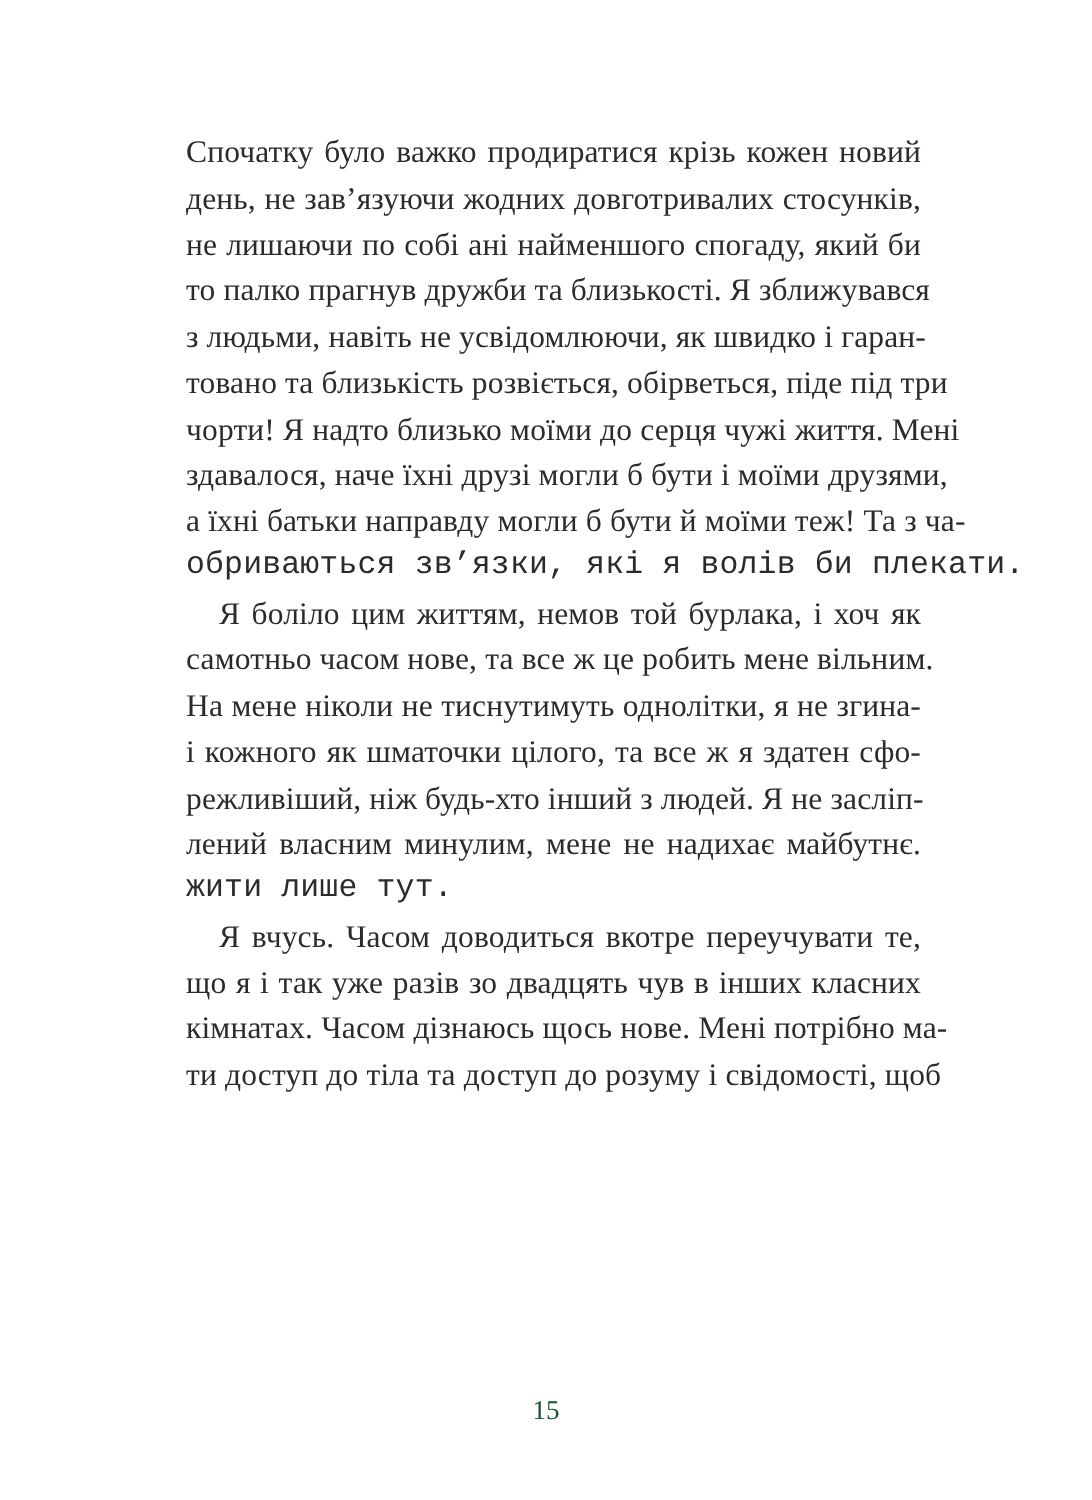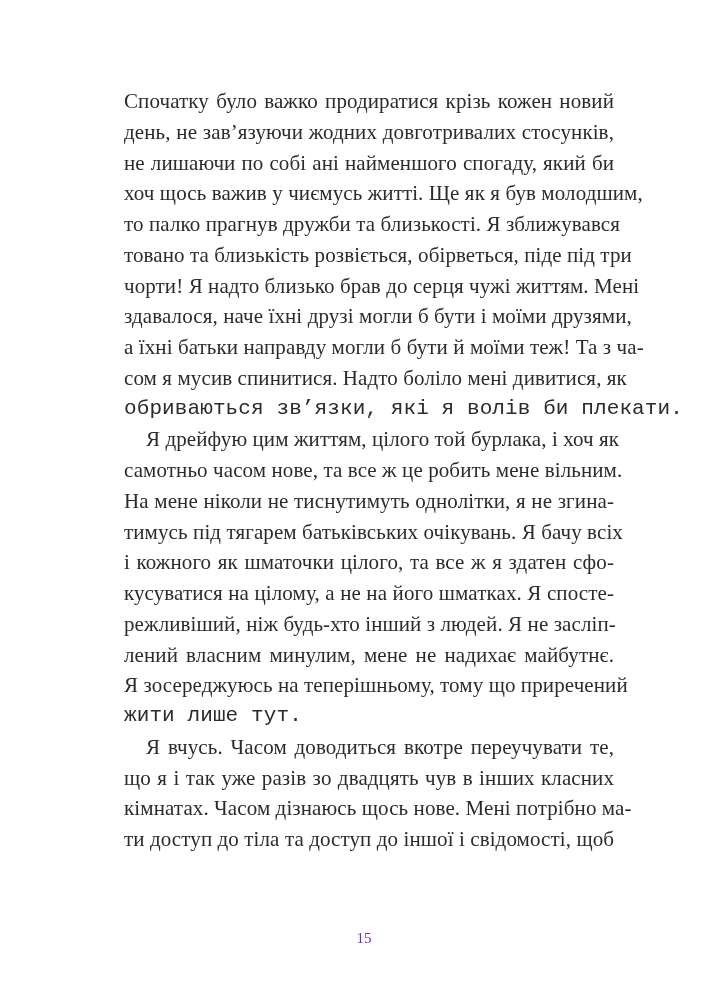--- a/index.html
+++ b/index.html
@@ -45,55 +45,51 @@
     }
     .line.indent {
       padding-left: 22px;
     }
     .page-number {
       position: absolute;
       left: 0;
       width: 728px;
       top: 930px;
       text-align: center;
-      font-size: 15px;
-      color: #6d28d9;
+      font-size: 18px;
+      color: #14532d;
     }
   </style>
 </head>
 <body>
 
 <div class="page">
   <div class="text-block" id="text-block">
       <div>
         <span class="line">Спочатку було важко продиратися крізь кожен новий</span>
         <span class="line">день, не зав’язуючи жодних довготривалих стосунків,</span>
         <span class="line">не лишаючи по собі ані найменшого спогаду, який би</span>
-        <span class="line">хоч щось важив у чиємусь житті. Ще як я був молодшим,</span>
         <span class="line">то палко прагнув дружби та близькості. Я зближувався</span>
+        <span class="line">з людьми, навіть не усвідомлюючи, як швидко і гаран-</span>
         <span class="line">товано та близькість розвіється, обірветься, піде під три</span>
-        <span class="line">чорти! Я надто близько брав до серця чужі життям. Мені</span>
+        <span class="line">чорти! Я надто близько моїми до серця чужі життя. Мені</span>
         <span class="line">здавалося, наче їхні друзі могли б бути і моїми друзями,</span>
         <span class="line">а їхні батьки направду могли б бути й моїми теж! Та з ча-</span>
-        <span class="line">сом я мусив спинитися. Надто боліло мені дивитися, як</span>
         <span class="line last">обриваються зв’язки, які я волів би плекати.</span>
       </div>
       <div>
-        <span class="line indent">Я дрейфую цим життям, цілого той бурлака, і хоч як</span>
+        <span class="line indent">Я боліло цим життям, немов той бурлака, і хоч як</span>
         <span class="line">самотньо часом нове, та все ж це робить мене вільним.</span>
         <span class="line">На мене ніколи не тиснутимуть однолітки, я не згина-</span>
-        <span class="line">тимусь під тягарем батьківських очікувань. Я бачу всіх</span>
         <span class="line">і кожного як шматочки цілого, та все ж я здатен сфо-</span>
-        <span class="line">кусуватися на цілому, а не на його шматках. Я спосте-</span>
         <span class="line">режливіший, ніж будь-хто інший з людей. Я не засліп-</span>
         <span class="line">лений власним минулим, мене не надихає майбутнє.</span>
-        <span class="line">Я зосереджуюсь на теперішньому, тому що приречений</span>
         <span class="line last">жити лише тут.</span>
       </div>
       <div>
         <span class="line indent">Я вчусь. Часом доводиться вкотре переучувати те,</span>
         <span class="line">що я і так уже разів зо двадцять чув в інших класних</span>
         <span class="line">кімнатах. Часом дізнаюсь щось нове. Мені потрібно ма-</span>
-        <span class="line">ти доступ до тіла та доступ до іншої і свідомості, щоб</span>
+        <span class="line">ти доступ до тіла та доступ до розуму і свідомості, щоб</span>
       </div>
     </div>
   <div class="page-number">15</div>
 </div>
 
 </body></html>

